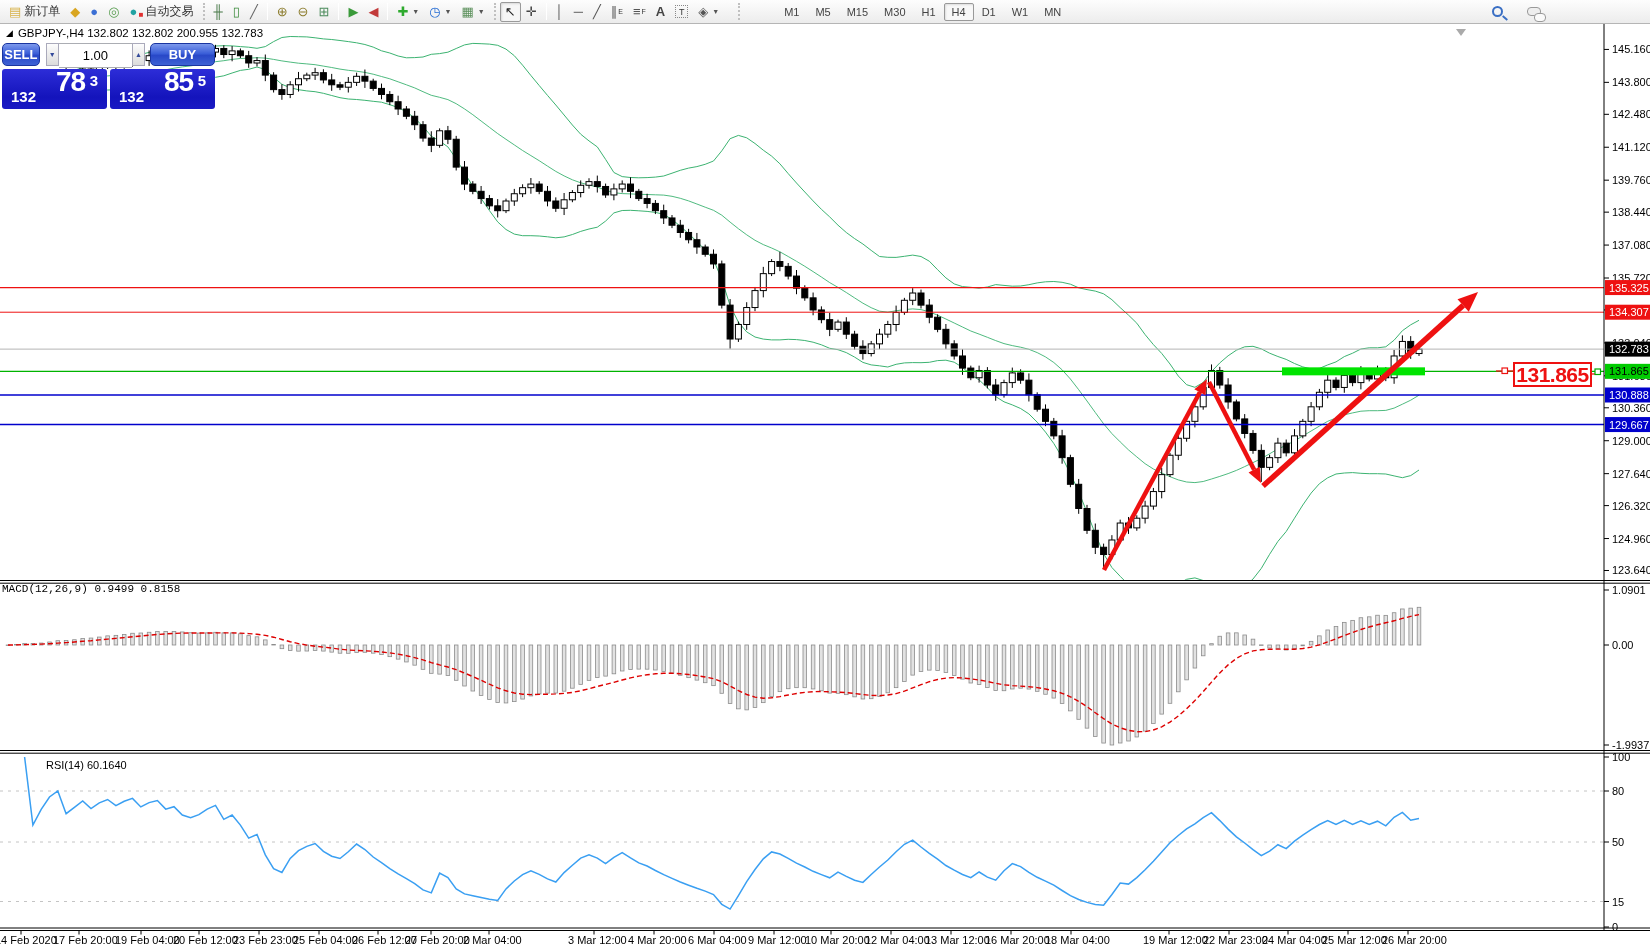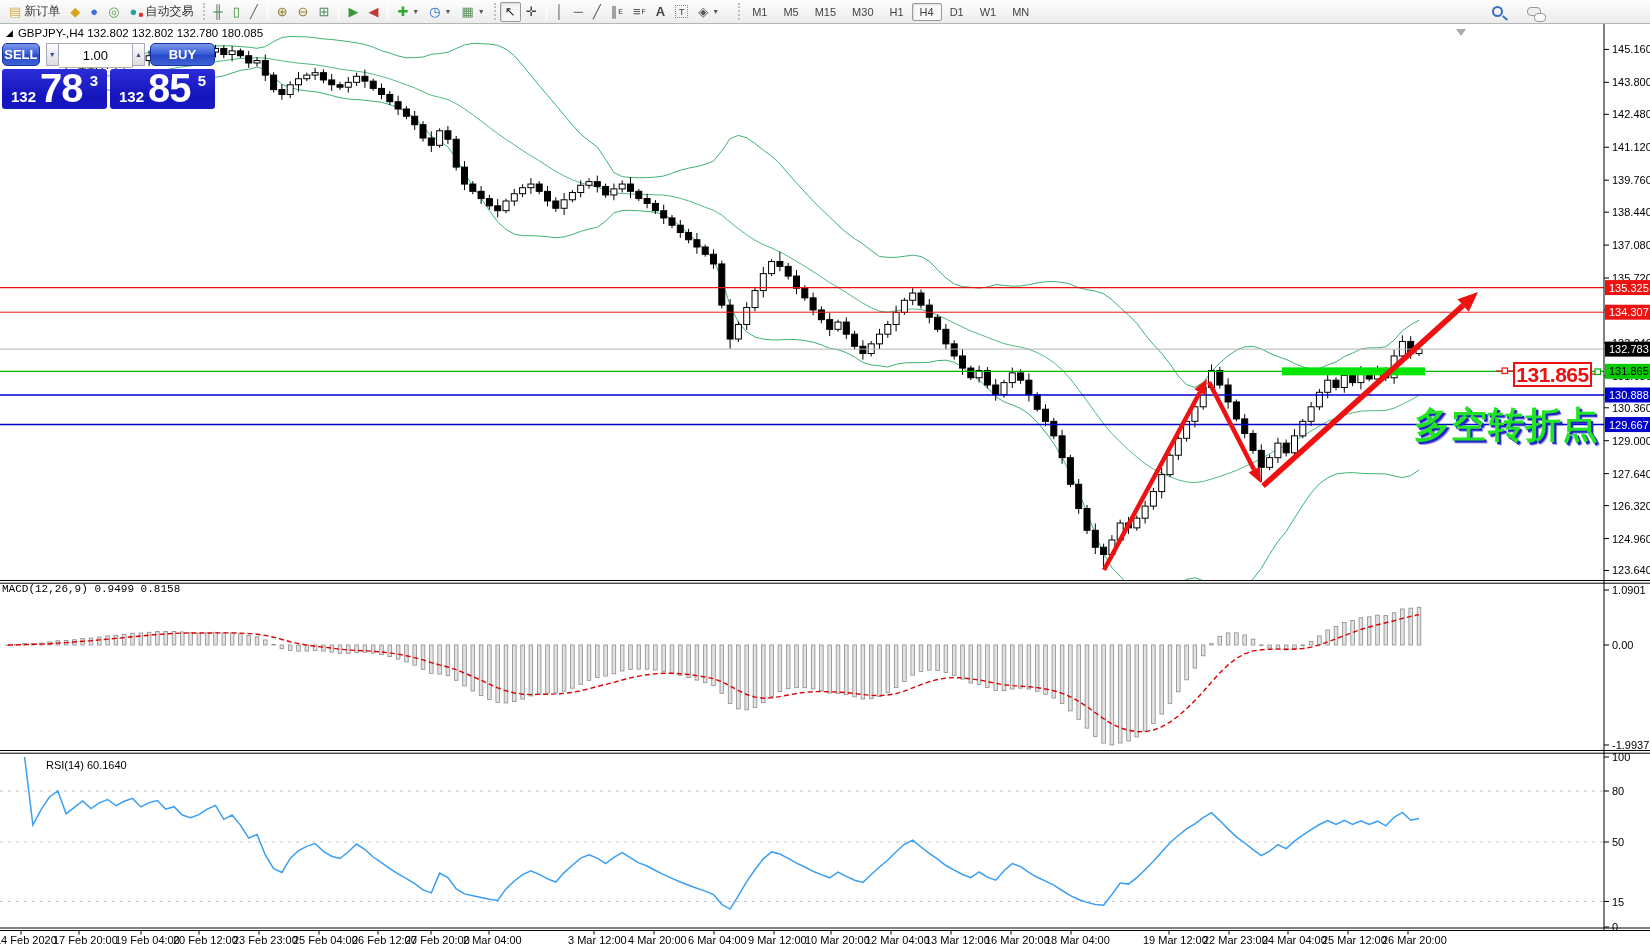--- a/index.html
+++ b/index.html
@@ -45,21 +45,21 @@
   .tp-buy{width:76px;margin-left:5px;}
   .tp-spin{width:15px;background:linear-gradient(#fdfdfd,#dcdcdc);border:1px solid #aab;display:flex;
      align-items:center;justify-content:center;font-size:7px;color:#334a9a;}
   .tp-vol{width:73px;border:1px solid #abadb3;border-left:none;border-right:none;background:#fff;
      font-size:13px;color:#000;text-align:center;padding:0;height:25px;}
   .tp-row2{display:flex;margin-top:3px;}
   .tp-price{position:relative;width:105px;height:40px;border-radius:3px;color:#fff;
      background:linear-gradient(#2d2dd8 0%,#1414bc 70%,#1a1ac4 100%);overflow:hidden;}
   .tp-price + .tp-price{margin-left:3px;}
   .tp-small{position:absolute;left:9px;bottom:4px;font-size:15px;font-weight:bold;}
-  .tp-big{position:absolute;left:38px;top:-3px;font-size:40px;font-weight:bold;letter-spacing:-1px;}
+  .tp-big{position:absolute;left:54px;top:-3px;font-size:28px;font-weight:bold;letter-spacing:-1px;}
   .tp-sup{position:absolute;right:9px;top:3px;font-size:15px;font-weight:bold;}
   
   .breakout-box{position:absolute;left:1513px;top:338px;width:79px;height:25px;z-index:4;
      border:2px solid #ee1111;background:#fff;color:#ee1111;font-size:21px;font-weight:bold;
      text-align:center;line-height:22px;letter-spacing:-0.5px;}
   .turning-point{position:absolute;left:1414px;top:377px;z-index:4;font-size:36px;font-weight:bold;
      color:#22e422;letter-spacing:1px;white-space:nowrap;
      text-shadow:2px 2px 0 #2222cc,3px 3px 0 rgba(34,34,204,0.45);}
 </style>
 </head>
@@ -159,21 +159,21 @@
     <div class="tbtn">
       <span class="i-tbox">
           <span>T</span>
         </span>
       </div>
     <div class="tbtn">
       <span class="g" style="color:#555;">◈</span>
       <span class="dd">▼</span>
       </div>
     <span class="grip" style="margin-left:14px;"></span>
-    <div id="tfGroup" style="display:flex;align-items:center;">
+    <div id="tfGroup" style="display:flex;align-items:center;margin-left:32px;">
         <div class="tf">M1</div>
         <div class="tf">M5</div>
         <div class="tf">M15</div>
         <div class="tf">M30</div>
         <div class="tf">H1</div>
         <div class="tf active">H4</div>
         <div class="tf">D1</div>
         <div class="tf">W1</div>
         <div class="tf">MN</div>
       </div>
@@ -1219,21 +1219,21 @@
         <line x1="1288" y1="906.5" x2="1288" y2="910.5" stroke="#000" stroke-width="1"></line>
         <text x="1262" y="920" font-family="Liberation Sans, sans-serif" font-size="11" fill="#000">24 Mar 04:00</text>
         <line x1="1348" y1="906.5" x2="1348" y2="910.5" stroke="#000" stroke-width="1"></line>
         <text x="1322" y="920" font-family="Liberation Sans, sans-serif" font-size="11" fill="#000">25 Mar 12:00</text>
         <line x1="1408" y1="906.5" x2="1408" y2="910.5" stroke="#000" stroke-width="1"></line>
         <text x="1382" y="920" font-family="Liberation Sans, sans-serif" font-size="11" fill="#000">26 Mar 20:00</text>
       </svg>
 
     <div class="symbol-line">
       <span class="wicon">◢</span>
-      <span>GBPJPY-,H4  132.802 132.802 132.780 180.085</span>
+      <span>GBPJPY-,H4  132.802 132.802 200.955 132.783</span>
     </div>
 
     <div class="trade-panel">
       <div class="tp-row1">
         <div class="tp-btn tp-sell">SELL</div>
         <div class="tp-spin">▼</div>
         <input class="tp-vol" readonly="" value="1.00" style="">
         <div class="tp-spin">▲</div>
         <div class="tp-btn tp-buy">BUY</div>
       </div>
@@ -1248,15 +1248,14 @@
           <span class="tp-big">85</span>
           <span class="tp-sup">5</span>
         </div>
       </div>
     </div>
 
     <div class="ind-label" style="left:2px;top:559px;font-family:Liberation Mono, monospace;">MACD(12,26,9) 0.9499 0.8158</div>
     <div class="ind-label" style="left:1px;top:735px;margin-left:45px;">RSI(14) 60.1640</div>
 
     <div class="breakout-box">131.865</div>
-    <div class="turning-point">多空转折点</div>
   </div>
 </div>
 
 </body></html>

